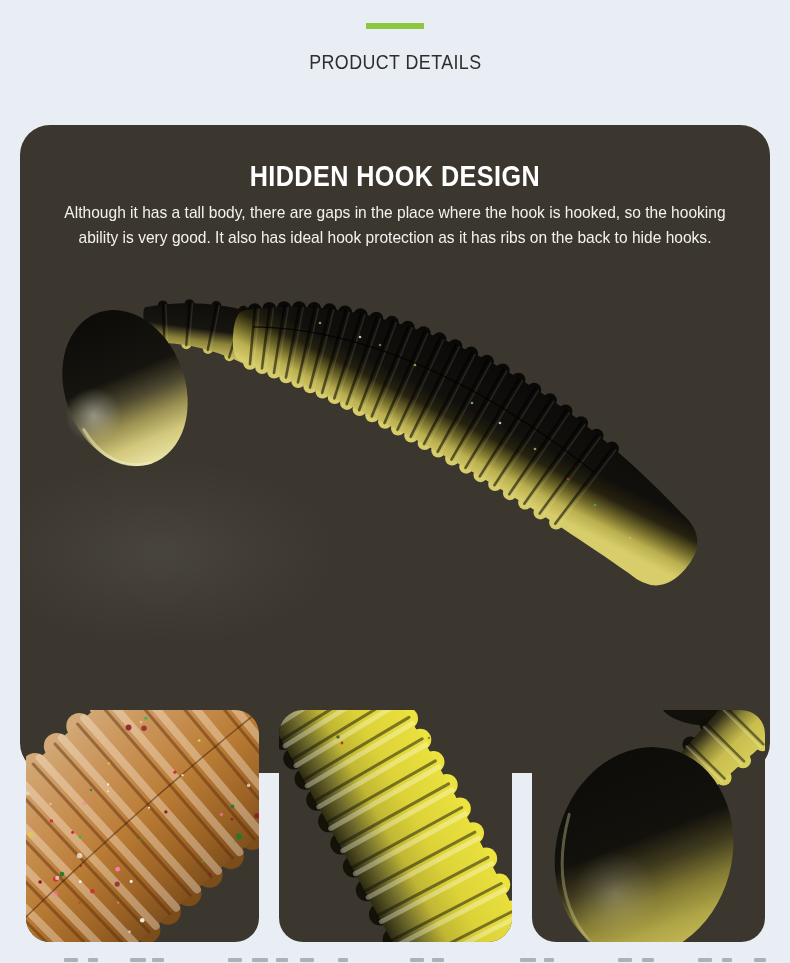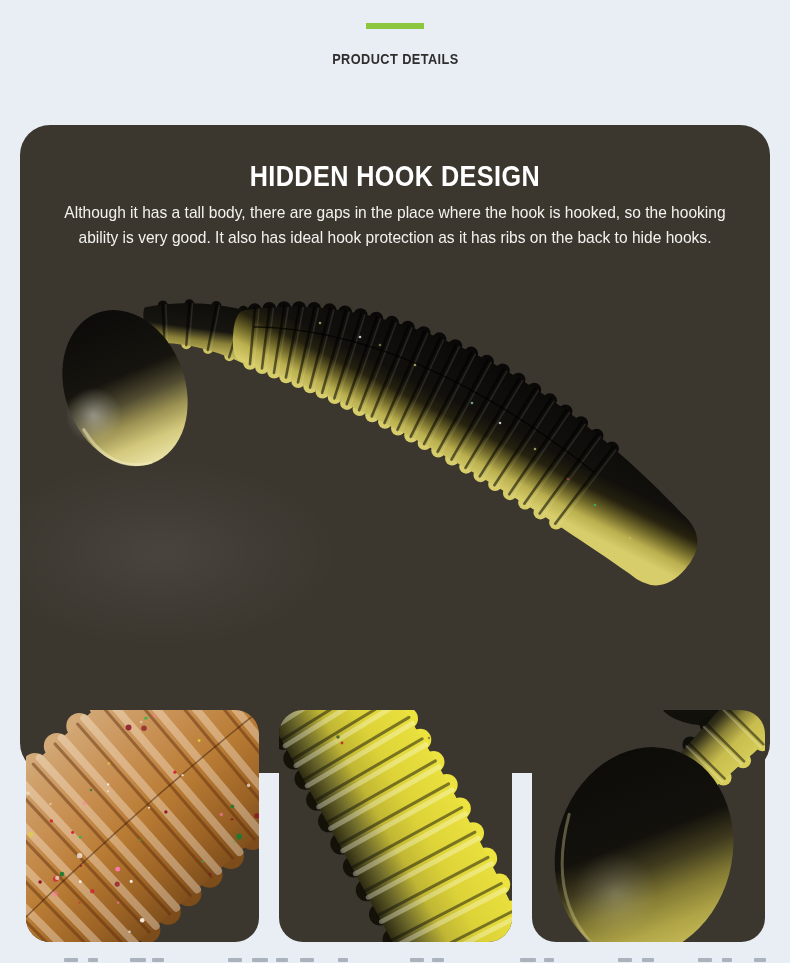--- a/index.html
+++ b/index.html
@@ -7,21 +7,21 @@
     width:790px;height:963px;position:relative;overflow:hidden;
     background:#e9eef5;
     font-family:"Liberation Sans", sans-serif;
   }
   .stage{position:absolute;inset:0;width:790px;height:963px;}
 
   
   .accent-bar{position:absolute;left:366px;top:23px;width:58px;height:6px;}
   .page-title{
     position:absolute;left:0;top:50px;width:790px;text-align:center;
-    font-size:15px;font-weight:700;color:#2e2e2e;letter-spacing:.5px;
+    font-size:21px;font-weight:400;color:#2e2e2e;letter-spacing:.5px;
   }
   .page-title span{display:inline-block;transform:scaleX(.85);transform-origin:center;}
 
   
   .feature-card{
     position:absolute;left:20px;top:125px;width:750px;height:648px;
     border-radius:30px;overflow:hidden;
   }
   .feature-title{
     position:absolute;left:0;top:34px;width:750px;text-align:center;

